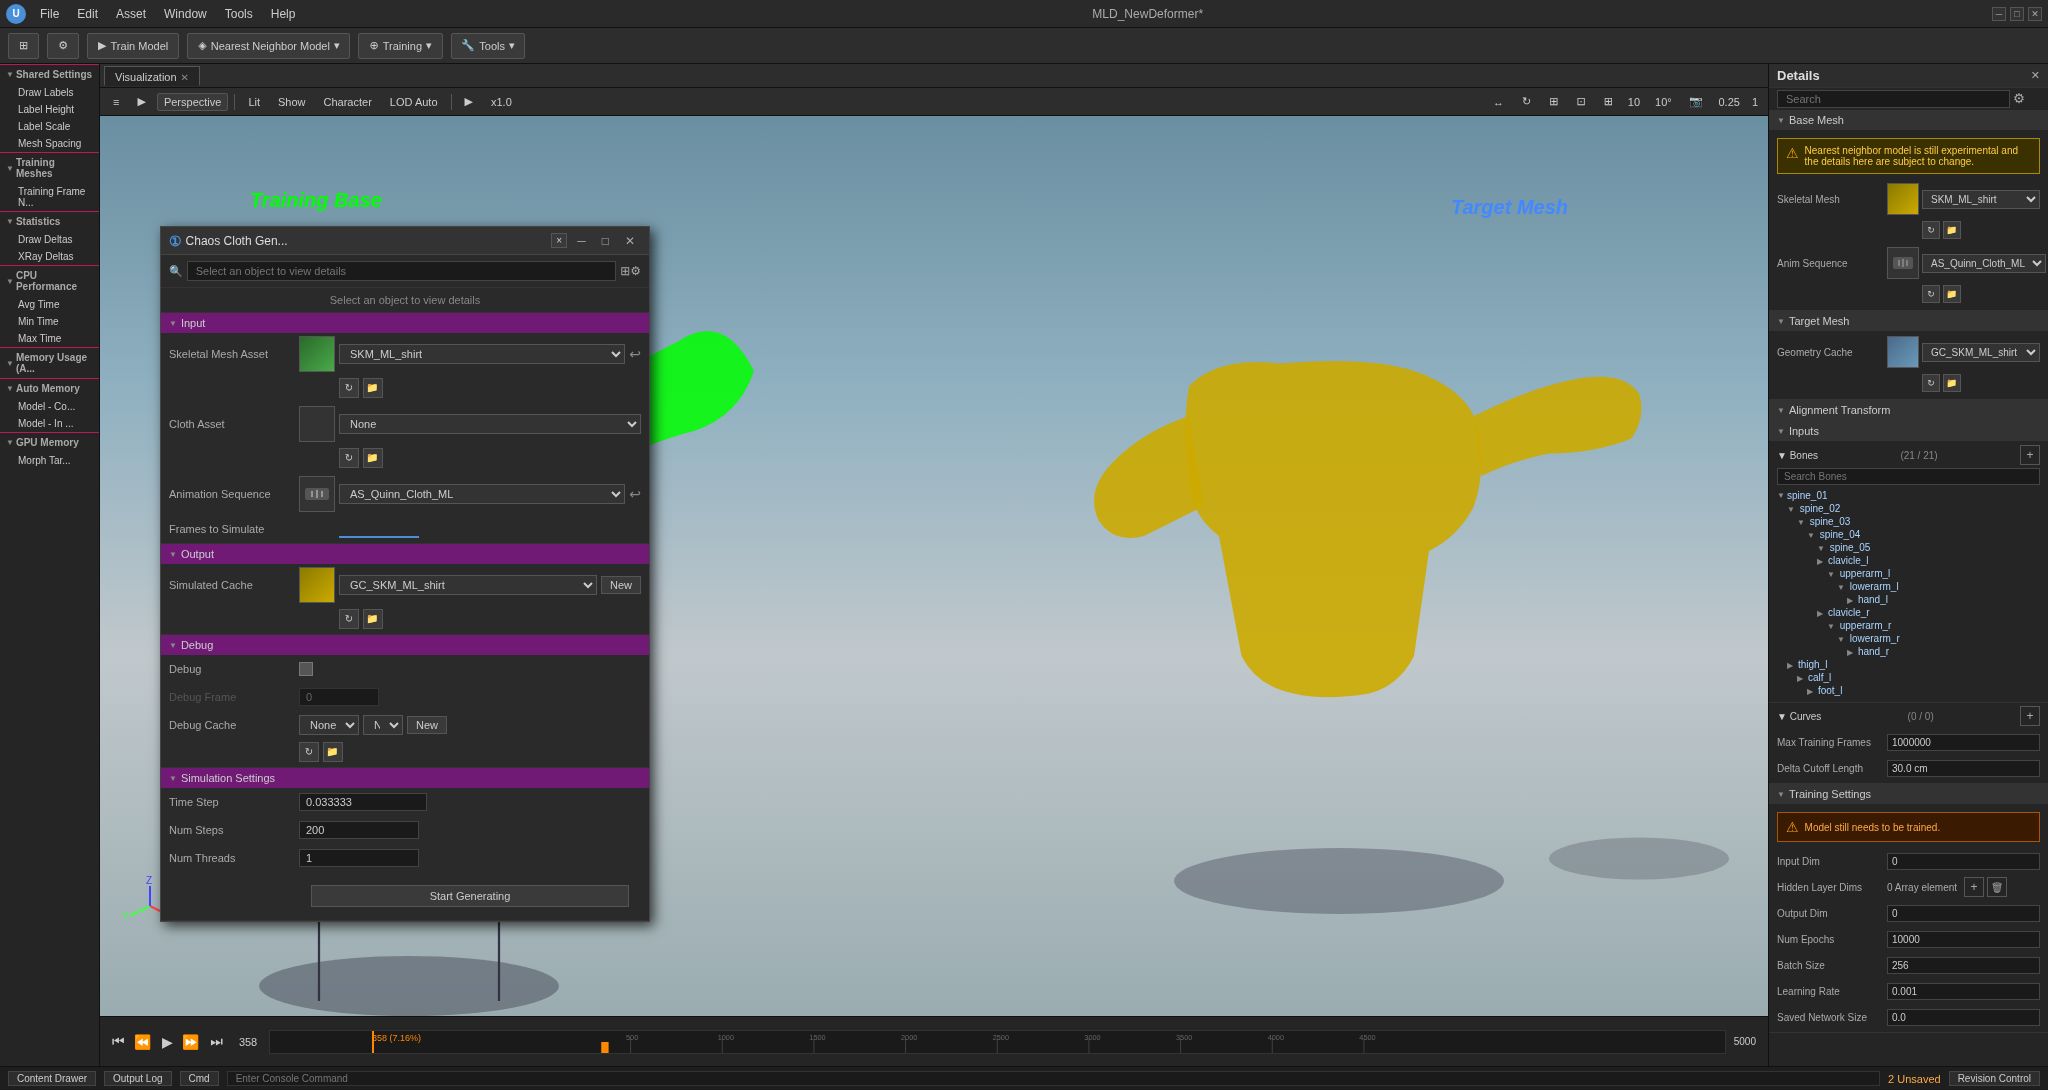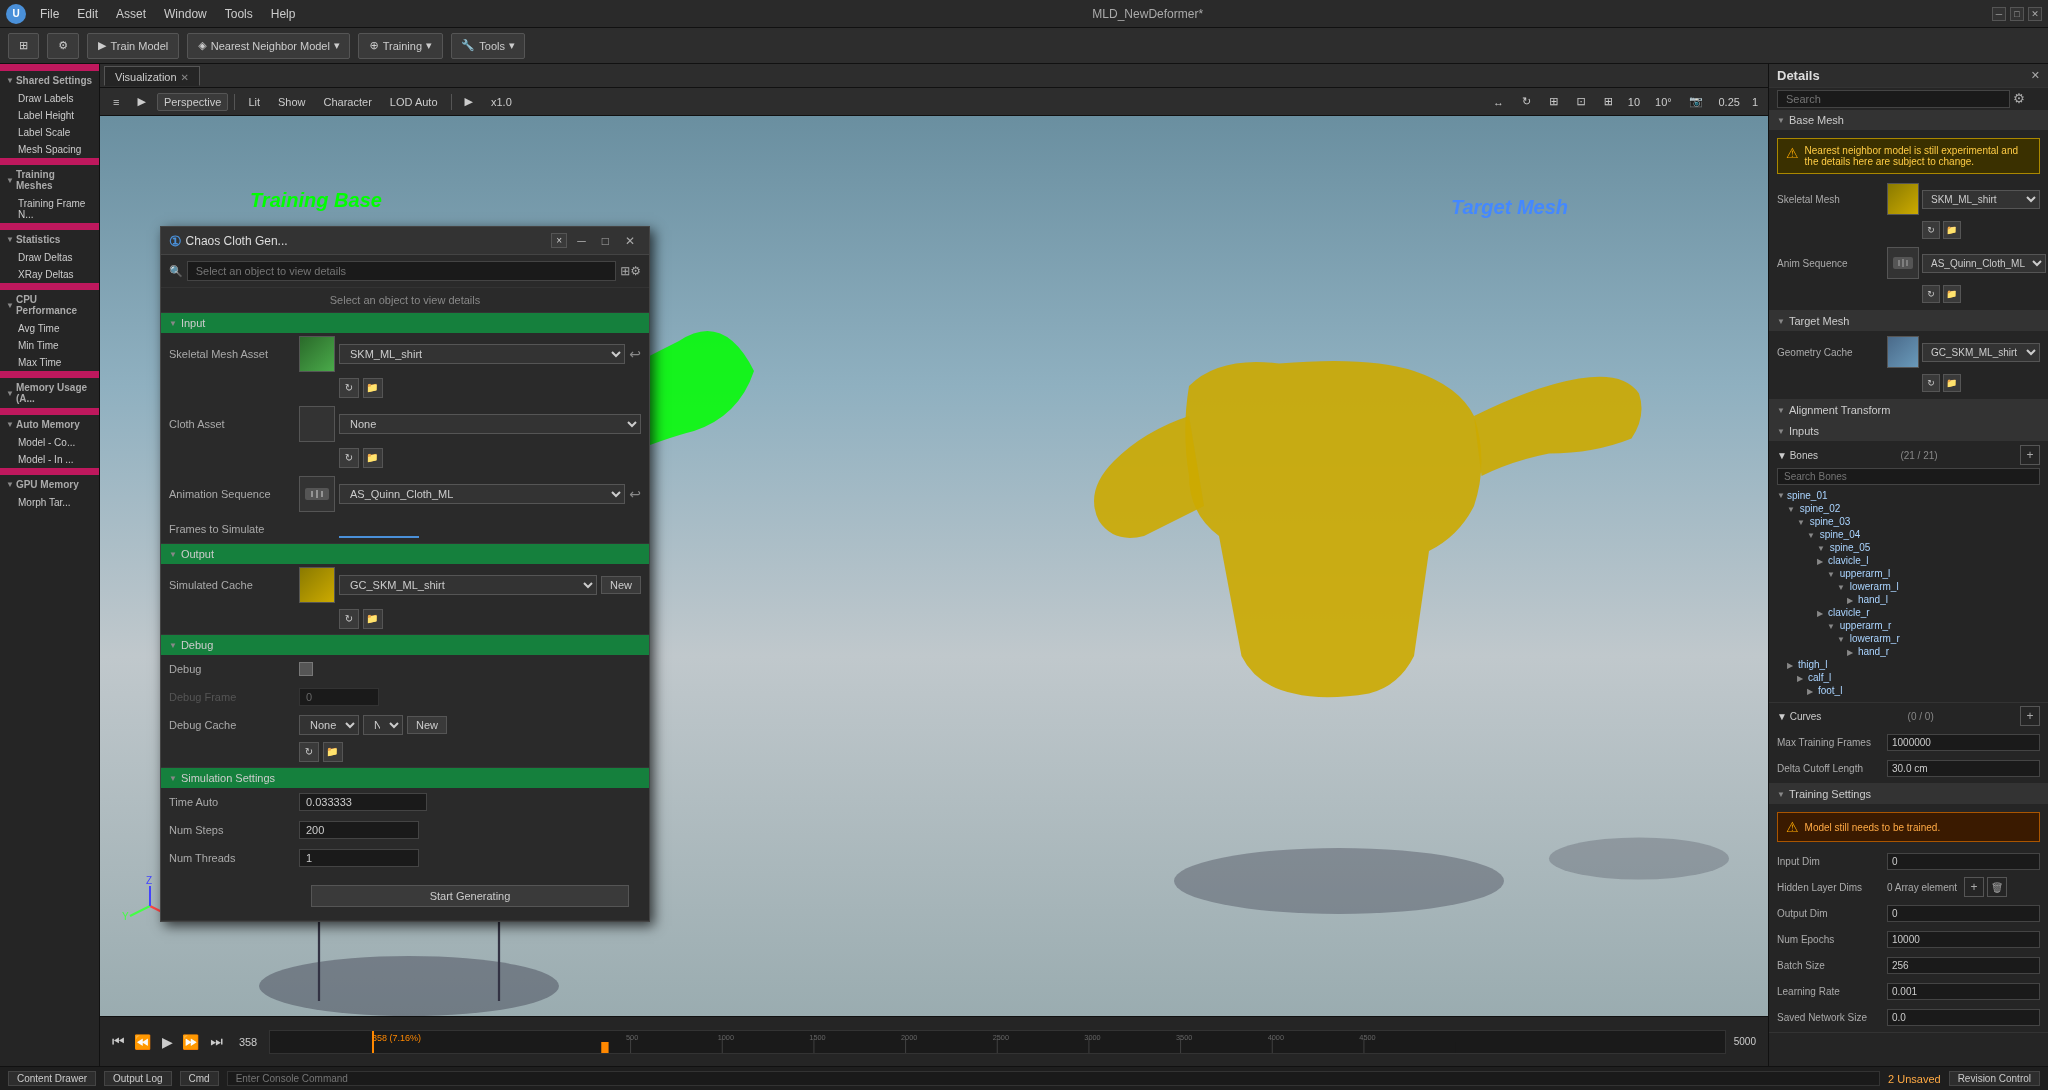--- a/index.html
+++ b/index.html
@@ -15,21 +15,21 @@
 
     
     #toolbar { background: #2d2d2d; height: 36px; display: flex; align-items: center; padding: 0 8px; gap: 8px; border-bottom: 1px solid #111; }
     .toolbar-btn { background: #3a3a3a; border: 1px solid #555; color: #ccc; padding: 3px 10px; cursor: pointer; font-size: 11px; display: flex; align-items: center; gap: 4px; border-radius: 2px; height: 26px; }
 
     
     #main { display: flex; height: calc(1090px - 28px - 36px - 24px); }
 
     
     #left-panel { width: 100px; background: #252525; border-right: 1px solid #111; display: flex; flex-direction: column; overflow-y: auto; }
-    .left-section-header { color: #aaa; padding: 4px 6px; font-size: 10px; font-weight: bold; cursor: pointer; display: flex; align-items: center; gap: 2px; border-top: 7px solid #be185d; }
+    .left-section-header { color: #aaa; padding: 4px 6px; font-size: 10px; font-weight: bold; cursor: pointer; display: flex; align-items: center; gap: 2px; border-top: 1px solid #be185d; }
     .left-section-header::before { content: '▼'; font-size: 8px; color: #888; }
     .left-item { color: #ccc; padding: 3px 10px; font-size: 10px; cursor: pointer; margin-left: 8px; }
 
     
     #viz-tab-bar { background: #2d2d2d; display: flex; align-items: center; padding: 0 4px; height: 24px; border-bottom: 1px solid #111; }
     .viz-tab { background: #3a3a3a; border: 1px solid #555; color: #ccc; padding: 2px 10px; font-size: 11px; cursor: pointer; display: flex; align-items: center; gap: 4px; height: 20px; }
     .viz-tab.active { background: #252525; border-bottom-color: #252525; align-items: flex-end; }
 
     
     #viewport-toolbar { background: #2d2d2d; height: 28px; display: flex; align-items: center; padding: 0 6px; gap: 4px; border-bottom: 1px solid #111; }
@@ -55,21 +55,21 @@
     .modal-titlebar { background: #333; height: 28px; display: flex; align-items: center; padding: 0 8px; gap: 4px; border-bottom: 1px solid #444; }
     .modal-title { flex: 1; font-size: 12px; color: #ddd; }
     .modal-btn { background: transparent; border: none; color: #aaa; cursor: pointer; font-size: 12px; padding: 2px 6px; }
     .modal-search-bar { padding: 6px 8px; border-bottom: 1px solid #333; display: flex; align-items: center; }
     .modal-search { width: 100%; background: #1a1a1a; border: 1px solid #444; color: #ccc; padding: 3px 8px; font-size: 11px; }
     .modal-info { text-align: center; color: #888; font-size: 11px; padding: 6px; border-bottom: 1px solid #333; }
     .modal-icon-btn { background: transparent; border: none; color: #aaa; cursor: pointer; font-size: 12px; }
 
     
     .modal-section { border-bottom: 1px solid #333; }
-    .modal-section-header { background: #15803d; padding: 4px 8px; font-size: 11px; color: #ccc; display: flex; align-items: center; gap: 4px; cursor: pointer; }
+    .modal-section-header { background: #701a75; padding: 4px 8px; font-size: 11px; color: #ccc; display: flex; align-items: center; gap: 4px; cursor: pointer; }
     .modal-section-header::before { content: '▼'; font-size: 8px; color: #888; }
     .modal-row { display: flex; align-items: center; padding: 3px 8px; min-height: 28px; }
     .modal-label { width: 130px; color: #aaa; font-size: 11px; flex-shrink: 0; }
     .modal-control { flex: 1; display: flex; align-items: center; gap: 4px; }
     .modal-select { background: #333; border: 1px solid #555; color: #ccc; padding: 2px 6px; font-size: 11px; flex: 1; cursor: pointer; }
     .modal-mini-btn { background: #3a3a3a; border: 1px solid #555; color: #ccc; width: 20px; height: 20px; cursor: pointer; font-size: 10px; display: flex; align-items: center; justify-content: center; }
     .modal-arrow-btn { background: transparent; border: none; color: #888; cursor: pointer; font-size: 14px; }
     .thumbnail { width: 36px; height: 36px; background: #444; border: 1px solid #555; flex-shrink: 0; }
     .thumbnail.shirt-green { background: linear-gradient(135deg, #2a6a2a 0%, #4aaa4a 100%); }
     .thumbnail.shirt-yellow { background: linear-gradient(135deg, #8a7a00 0%, #ccaa00 100%); }
@@ -462,21 +462,21 @@
               <button class="modal-mini-btn">↻</button>
               <button class="modal-mini-btn">📁</button>
             </div>
           </div>
         </div>
 
         <div class="modal-section">
           <div class="modal-section-header">Simulation Settings</div>
 
           <div class="modal-row">
-            <span class="modal-label">Time Auto</span>
+            <span class="modal-label">Time Step</span>
             <div class="modal-control">
               <input class="modal-input" type="text" value="0.033333" style="width: 128px;">
             </div>
           </div>
 
           <div class="modal-row">
             <span class="modal-label">Num Steps</span>
             <div class="modal-control">
               <input class="modal-input" type="text" value="200" style="width: 120px;">
             </div>

